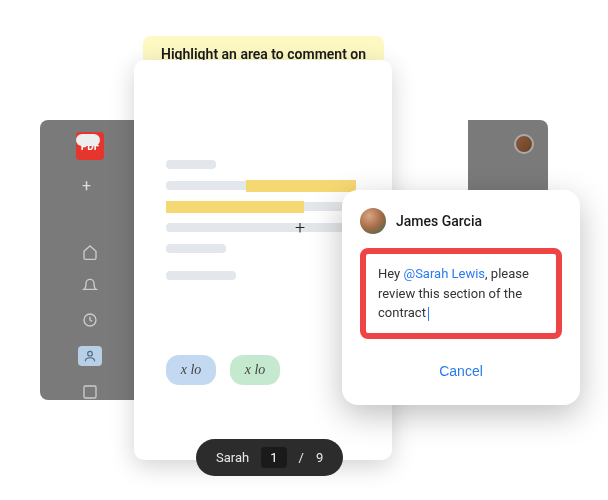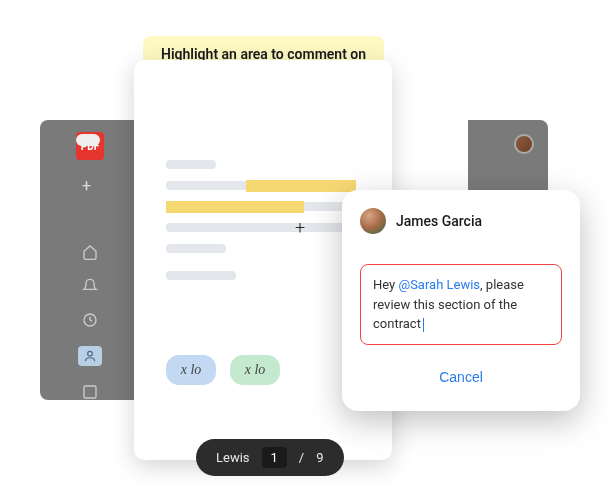--- a/index.html
+++ b/index.html
@@ -172,35 +172,35 @@
   width: 238px;
   background: #fff;
   border-radius: 16px;
   box-shadow: 0 10px 32px rgba(0,0,0,0.25);
   padding: 18px;
 }
 .comment-head {
   display: flex;
   align-items: center;
   gap: 10px;
-  margin-bottom: 30px;
+  margin-bottom: 14px;
 }
 .avatar {
   width: 26px;
   height: 26px;
   border-radius: 50%;
   background: radial-gradient(circle at 35% 30%, #d9a584 0%, #a56b47 50%, #2b6b4a 100%);
 }
 .comment-name {
   font-size: 14px;
   font-weight: 500;
   color: #1a1a1a;
 }
 .comment-body {
-  border: 1px solid #ef4444;
+  border: 6px solid #ef4444;
   border-radius: 8px;
   padding: 10px 12px;
   font-size: 13px;
   color: #333;
   line-height: 1.5;
   margin-bottom: 16px;
   min-height: 70px;
 }
 .mention { color: #2a7bf0; }
 .text-cursor {
@@ -295,21 +295,21 @@
 </div>
 
 <div class="cursor-plus">+</div>
 
 <div class="sig-row">
   <div class="sig blue">x lo</div>
   <div class="sig green">x lo</div>
 </div>
 
 <div class="pager">
-  <span>Lewis</span>
+  <span>Sarah</span>
   <span class="num">1</span>
   <span>/</span>
   <span>9</span>
 </div>
 
 <div class="comment-card">
   <div class="comment-head">
     <div class="avatar"></div>
     <div class="comment-name">James Garcia</div>
   </div>

